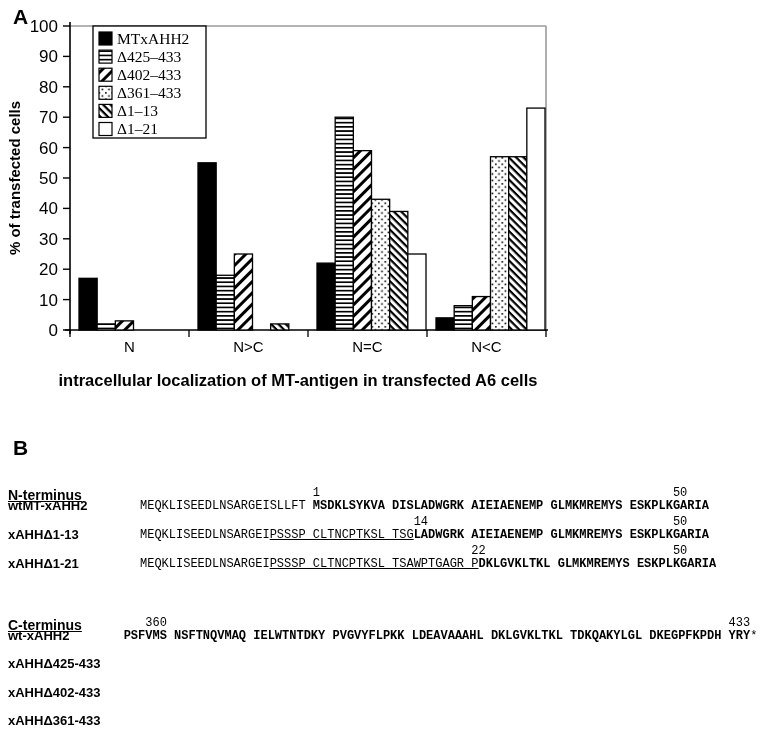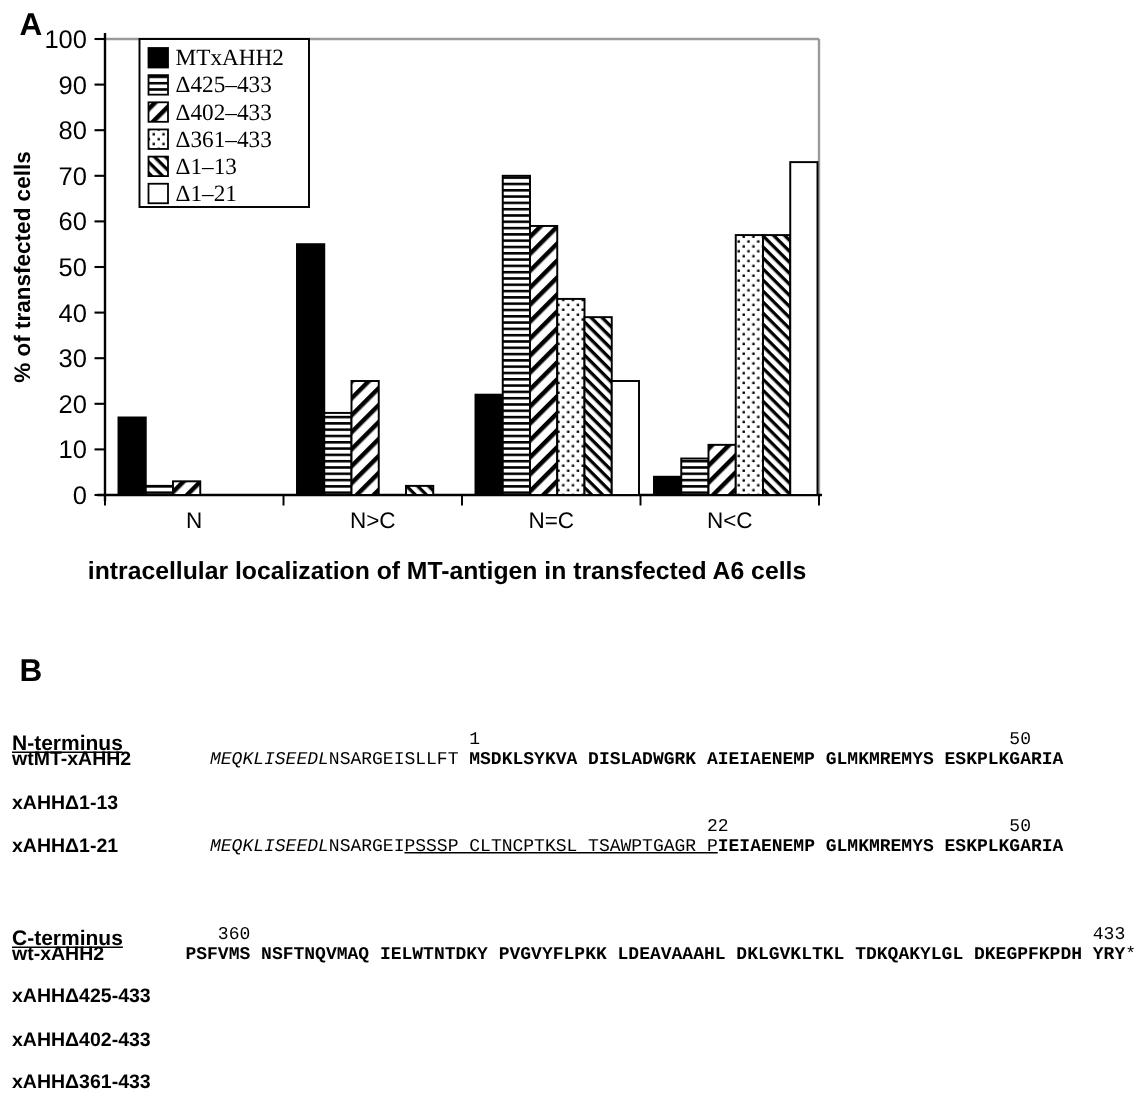--- a/index.html
+++ b/index.html
@@ -26,21 +26,21 @@
     white-space:nowrap;
     text-align:center;
   }
   pre.seq{
     margin:0;font-family:"Liberation Mono",monospace;font-size:12px;
     line-height:13px;white-space:pre;
   }
   .nterm pre.seq{margin-left:140px;}
   .cterm pre.seq{margin-left:118px;text-align:center;}
   pre.seq .b{font-weight:bold;}
-  pre.seq .it{font-style:italic;}
+  pre.seq .it{}
   pre.seq .u{text-decoration:underline;}
 </style>
 </head>
 <body>
 
 <div class="panel-label" id="panelA-label">A</div>
 
 <svg id="chart" width="763" height="428">
     <defs>
       <pattern id="p-hlines" width="4" height="4.2" patternUnits="userSpaceOnUse">
@@ -136,25 +136,27 @@
 
 <div class="sec-header" id="nterm-header">N-terminus</div>
 <div id="nterm-rows">
     <div class="seqrow nterm" style="top: 487px;">
       <span class="rowlabel">wtMT-xAHH2</span>
       <pre class="seq"><span>                        1                                                 50</span>
 <span class="it">MEQKLISEEDL</span><span>NSARGEISLLFT </span><span class="b">MSDKLSYKVA DISLADWGRK AIEIAENEMP GLMKMREMYS ESKPLKGARIA</span></pre>
     </div>
     <div class="seqrow nterm" style="top: 516px;">
       <span class="rowlabel">xAHHΔ1-13</span>
+      <pre class="seq"><span>                                      14                                  50</span>
+<span class="it">MEQKLISEEDL</span><span>NSARGEI</span><span class="u">PSSSP CLTNCPTKSL TSG</span><span class="b">LADWGRK AIEIAENEMP GLMKMREMYS ESKPLKGARIA</span></pre>
     </div>
     <div class="seqrow nterm" style="top: 545px;">
       <span class="rowlabel">xAHHΔ1-21</span>
       <pre class="seq"><span>                                              22                          50</span>
-<span class="it">MEQKLISEEDL</span><span>NSARGEI</span><span class="u">PSSSP CLTNCPTKSL TSAWPTGAGR P</span><span class="b">IEIAENEMP GLMKMREMYS ESKPLKGARIA</span></pre>
+<span class="it">MEQKLISEEDL</span><span>NSARGEI</span><span class="u">PSSSP CLTNCPTKSL TSAWPTGAGR P</span><span class="b">DKLGVKLTKL GLMKMREMYS ESKPLKGARIA</span></pre>
     </div>
   </div>
 
 <div class="sec-header" id="cterm-header">C-terminus</div>
 <div id="cterm-rows">
     <div class="seqrow cterm" style="top: 617px;">
       <span class="rowlabel">wt-xAHH2</span>
       <pre class="seq"><span>  360                                                                              433</span>
 <span class="b">PSFVMS NSFTNQVMAQ IELWTNTDKY PVGVYFLPKK LDEAVAAAHL DKLGVKLTKL TDKQAKYLGL DKEGPFKPDH YRY</span><span>*</span></pre>
     </div>

